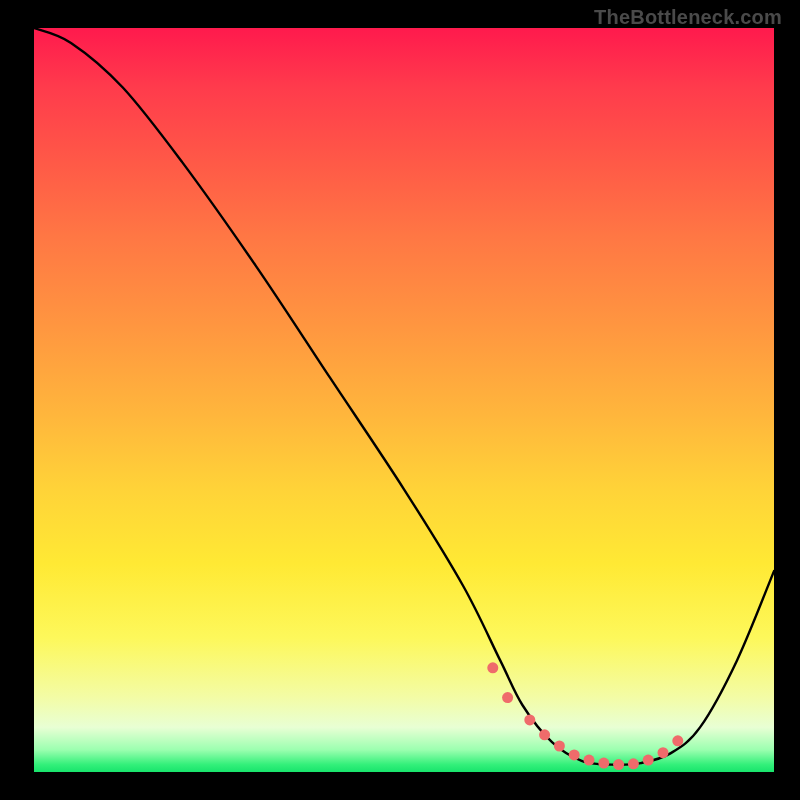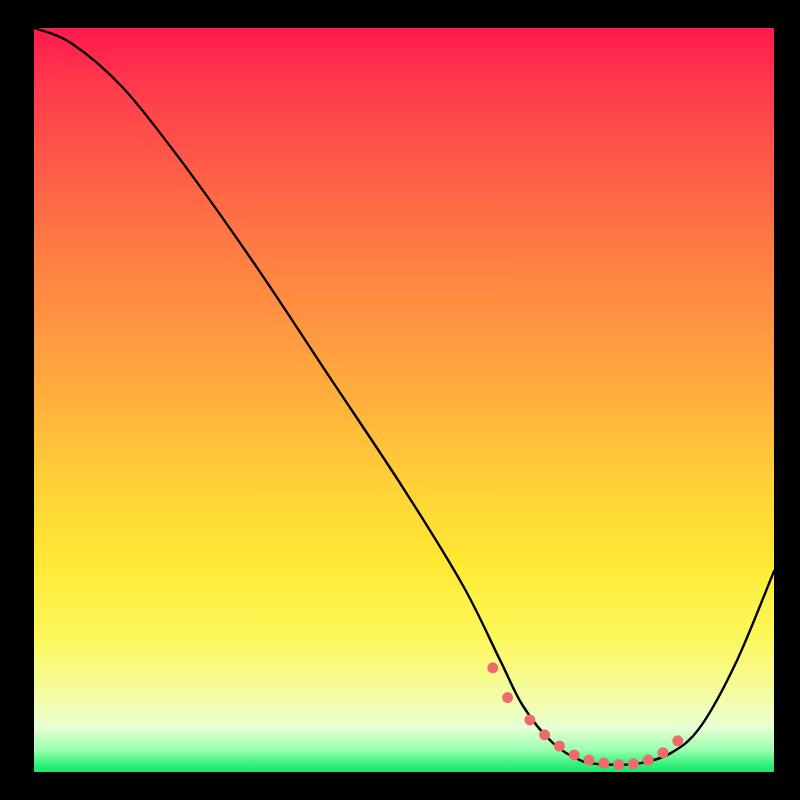--- a/index.html
+++ b/index.html
@@ -60,20 +60,21 @@
     inset: 0;
     width: 100%;
     height: 100%;
   }
 </style>
 </head>
 <body>
 
 <div class="frame">
 
+  <div class="watermark">TheBottleneck.com</div>
 
   <div class="plot">
     <div class="gradient"></div>
 
     <svg class="curve" viewBox="0 0 740 744" preserveAspectRatio="none">
       <path fill="none" stroke="#000" stroke-width="2.4" stroke-linecap="round" d="M 0.0 0.0 C 6.2 2.5, 22.2 5.0, 37.0 14.9 C 51.8 24.8, 70.3 39.7, 88.8 59.5 C 107.3 79.4, 125.8 104.2, 148.0 133.9 C 170.2 163.7, 197.3 202.1, 222.0 238.1 C 246.7 274.0, 271.3 312.5, 296.0 349.7 C 320.7 386.9, 347.8 426.6, 370.0 461.3 C 392.2 496.0, 413.2 529.5, 429.2 558.0 C 445.2 586.5, 456.3 612.6, 466.2 632.4 C 476.1 652.2, 479.8 663.4, 488.4 677.0 C 497.0 690.7, 508.1 704.9, 518.0 714.2 C 527.9 723.5, 537.7 729.1, 547.6 732.8 C 557.5 736.6, 567.3 736.2, 577.2 736.6 C 587.1 736.9, 596.9 736.9, 606.8 735.1 C 616.7 733.2, 626.5 731.4, 636.4 725.4 C 646.3 719.4, 654.9 714.9, 666.0 699.4 C 677.1 683.9, 690.7 658.4, 703.0 632.4 C 715.3 606.4, 733.8 558.0, 740.0 543.1"></path>
       <g>
           <circle cx="458.8" cy="639.8" r="5.5" fill="#ef6b6b"></circle>
           <circle cx="473.6" cy="669.6" r="5.5" fill="#ef6b6b"></circle>
           <circle cx="495.8" cy="691.9" r="5.5" fill="#ef6b6b"></circle>

